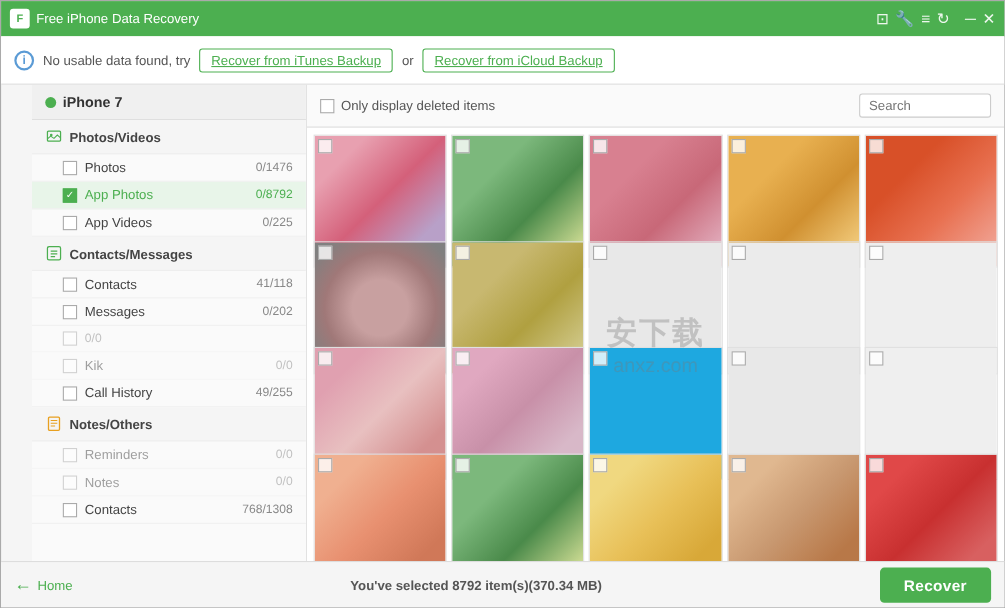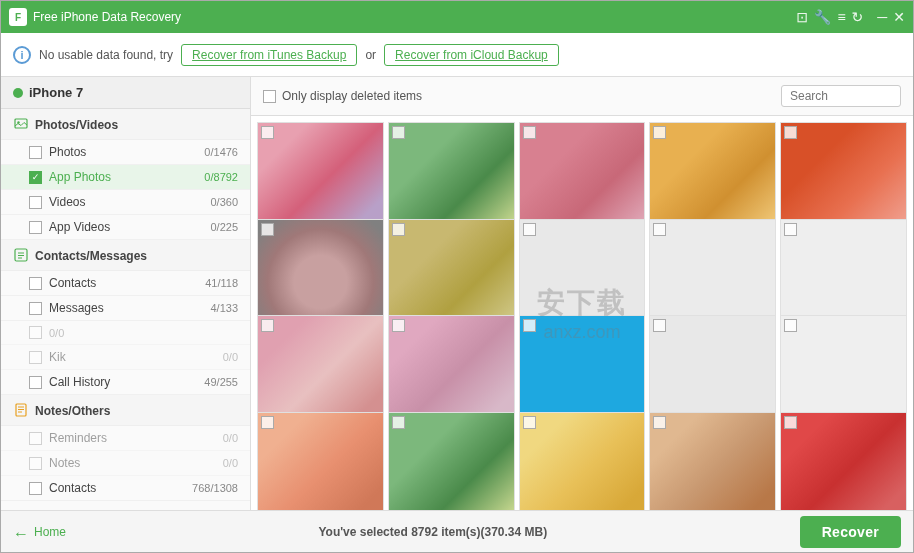--- a/index.html
+++ b/index.html
@@ -91,20 +91,21 @@
       padding: 3px 10px;
       border-radius: 3px;
       cursor: pointer;
       font-size: 12px;
       text-decoration: underline;
     }
     .main-content {
       display: flex;
       flex: 1;
       overflow: hidden;
+      margin-left: 28px;
     }
     .sidebar {
       width: 250px;
       background: #fafafa;
       border-right: 1px solid #ddd;
       overflow-y: auto;
       flex-shrink: 0;
       padding-bottom: 40px;
     }
     .device-header {
@@ -369,25 +370,20 @@
         <span class="sidebar-item-label">Photos</span>
         <span class="sidebar-item-count">0/1476</span>
       </div>
       <div class="sidebar-item selected">
         <div class="sidebar-item-checkbox checked">✓</div>
         <span class="sidebar-item-label">App Photos</span>
         <span class="sidebar-item-count">0/8792</span>
       </div>
       <div class="sidebar-item">
         <div class="sidebar-item-checkbox"></div>
-        <span class="sidebar-item-label">Videos</span>
-        <span class="sidebar-item-count">0/360</span>
-      </div>
-      <div class="sidebar-item">
-        <div class="sidebar-item-checkbox"></div>
         <span class="sidebar-item-label">App Videos</span>
         <span class="sidebar-item-count">0/225</span>
       </div>
 
       <div class="category-header">
         <div class="category-icon">
           <svg width="14" height="14" viewBox="0 0 14 14">
               <rect x="1" y="1" width="12" height="12" rx="1.5" fill="none" stroke="#4caf50" stroke-width="1.2"></rect>
               <path d="M4 5h6M4 7.5h6M4 10h4" stroke="#4caf50" stroke-width="1" fill="none"></path>
             </svg>
@@ -395,21 +391,21 @@
         <span>Contacts/Messages</span>
       </div>
       <div class="sidebar-item">
         <div class="sidebar-item-checkbox"></div>
         <span class="sidebar-item-label">Contacts</span>
         <span class="sidebar-item-count">41/118</span>
       </div>
       <div class="sidebar-item">
         <div class="sidebar-item-checkbox"></div>
         <span class="sidebar-item-label">Messages</span>
-        <span class="sidebar-item-count">4/133</span>
+        <span class="sidebar-item-count">0/202</span>
       </div>
       <div class="sidebar-item" style="opacity:0.5">
         <div class="sidebar-item-checkbox"></div>
         <span class="sidebar-item-count">0/0</span>
       </div>
       <div class="sidebar-item" style="opacity:0.5">
         <div class="sidebar-item-checkbox"></div>
         <span class="sidebar-item-label">Kik</span>
         <span class="sidebar-item-count">0/0</span>
       </div>

